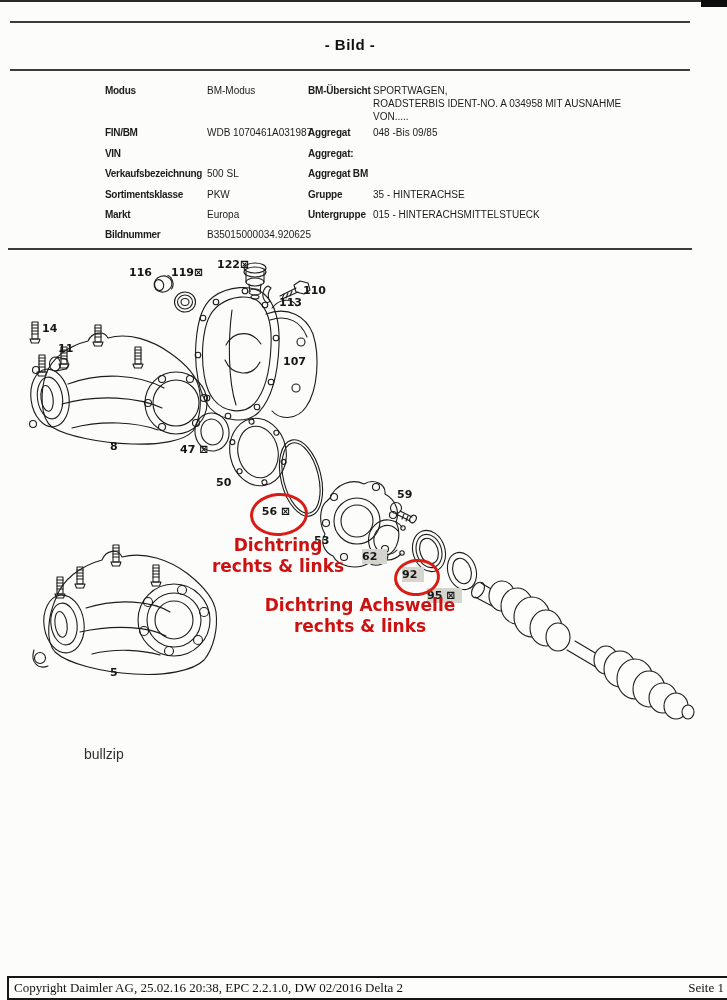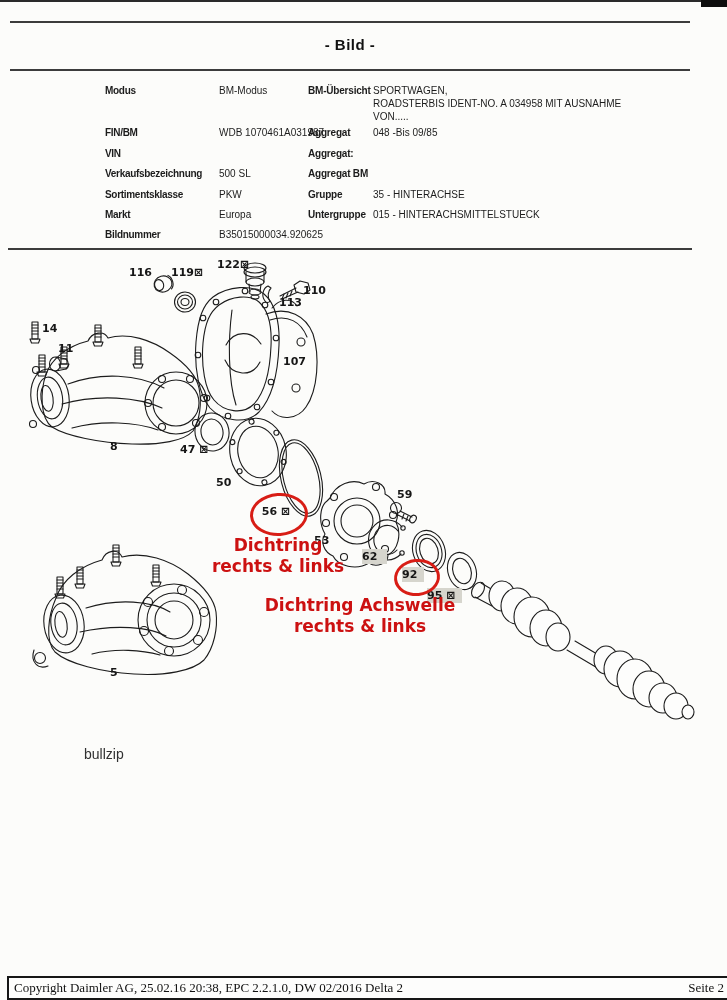--- a/index.html
+++ b/index.html
@@ -21,21 +21,21 @@
 
   .title{
     position:absolute;left:0;top:36px;width:700px;text-align:center;
     font-size:15px;font-weight:bold;letter-spacing:.5px;color:#111;
   }
 
   
   .meta{position:absolute;left:105px;top:84px;width:605px;height:160px;font-size:10px;}
   .meta span{position:absolute;white-space:nowrap;line-height:13px;}
   .ml{left:0;font-weight:bold;letter-spacing:-.3px;}
-  .mv{left:102px;margin-left:12px;}
+  .mv{left:102px;}
   .rl{left:203px;font-weight:bold;letter-spacing:-.2px;}
   .rv{left:268px;white-space:pre-line !important;width:335px;}
 
   
   .art{position:absolute;left:0;top:250px;}
   .art path,.art ellipse,.art circle,.art line,.art rect,.art polygon{
     stroke:var(--ink,#1c1c1c);stroke-width:1.1;fill:none;stroke-linecap:round;stroke-linejoin:round;
   }
   .art .fw{fill:#fdfdfc;}
 
@@ -362,16 +362,16 @@
   </div>
   <div class="ann" style="left:240px;top:595px;width:240px">
     <div>Dichtring Achswelle</div>
     <div>rechts &amp; links</div>
   </div>
 
   <div class="wm">bullzip</div>
 
   <div class="footer">
     <span>Copyright Daimler AG, 25.02.16 20:38, EPC 2.2.1.0, DW 02/2016 Delta 2</span>
-    <span>Seite 2</span>
+    <span>Seite 1</span>
   </div>
 
 </div>
 
 </body></html>

